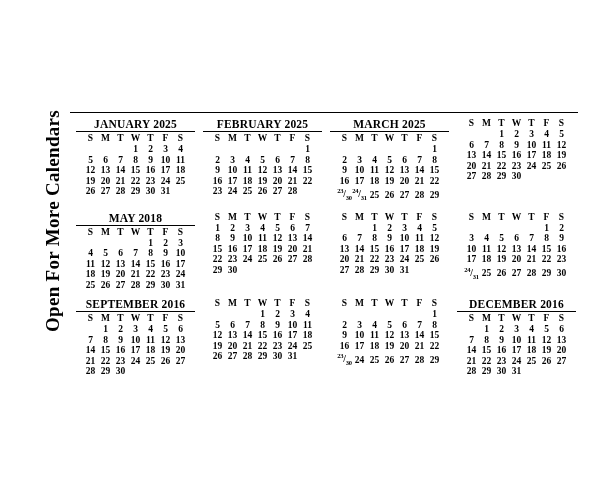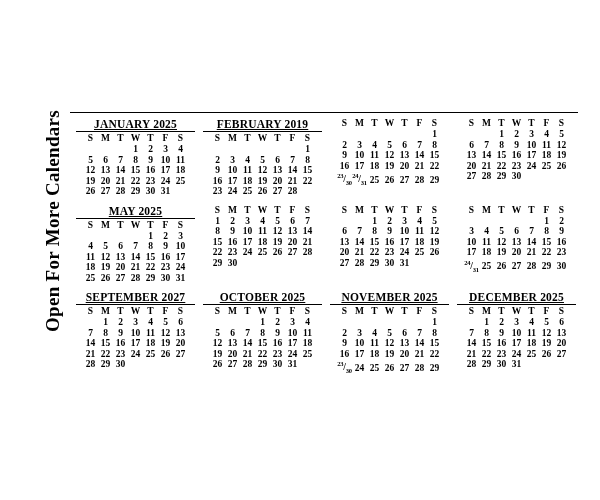--- a/index.html
+++ b/index.html
@@ -62,21 +62,20 @@
   .month-title {
     text-align: center;
     font-family: "Liberation Serif", serif;
     font-weight: bold;
     font-size: 11.5px;
     letter-spacing: 0.2px;
     line-height: 13px;
     border-bottom: 1px solid #000;
     padding-bottom: 0px;
     margin: 0 4px 1px 4px;
-    text-decoration: underline;
   }
   table.cal {
     border-collapse: collapse;
     margin: 0 auto;
     font-family: "Liberation Serif", serif;
     font-size: 9.5px;
     line-height: 10.5px;
   }
   table.cal th {
     font-weight: bold;
@@ -168,83 +167,84 @@
               <td>28</td>
               <td>29</td>
               <td>30</td>
               <td>31</td>
               <td></td>
             </tr>
           </tbody>
         </table>
       </div>
       <div class="month">
-        <div class="month-title">FEBRUARY 2019</div>
-        <table class="cal">
-          <thead>
-            <tr>
-              <th>S</th>
-              <th>M</th>
-              <th>T</th>
-              <th>W</th>
-              <th>T</th>
-              <th>F</th>
-              <th>S</th>
-            </tr>
-          </thead>
-          <tbody>
-            <tr>
-              <td></td>
-              <td></td>
-              <td></td>
-              <td></td>
-              <td></td>
-              <td></td>
-              <td>1</td>
-            </tr>
-            <tr>
-              <td>2</td>
-              <td>3</td>
-              <td>4</td>
-              <td>5</td>
-              <td>6</td>
-              <td>7</td>
-              <td>8</td>
-            </tr>
-            <tr>
-              <td>9</td>
-              <td>10</td>
-              <td>11</td>
-              <td>12</td>
-              <td>13</td>
-              <td>14</td>
-              <td>15</td>
-            </tr>
-            <tr>
-              <td>16</td>
-              <td>17</td>
-              <td>18</td>
-              <td>19</td>
-              <td>20</td>
-              <td>21</td>
-              <td>22</td>
-            </tr>
-            <tr>
-              <td>23</td>
-              <td>24</td>
-              <td>25</td>
-              <td>26</td>
-              <td>27</td>
-              <td>28</td>
-              <td></td>
-            </tr>
-          </tbody>
-        </table>
-      </div>
-      <div class="month">
+        <div class="month-title">FEBRUARY 2025</div>
+        <table class="cal">
+          <thead>
+            <tr>
+              <th>S</th>
+              <th>M</th>
+              <th>T</th>
+              <th>W</th>
+              <th>T</th>
+              <th>F</th>
+              <th>S</th>
+            </tr>
+          </thead>
+          <tbody>
+            <tr>
+              <td></td>
+              <td></td>
+              <td></td>
+              <td></td>
+              <td></td>
+              <td></td>
+              <td>1</td>
+            </tr>
+            <tr>
+              <td>2</td>
+              <td>3</td>
+              <td>4</td>
+              <td>5</td>
+              <td>6</td>
+              <td>7</td>
+              <td>8</td>
+            </tr>
+            <tr>
+              <td>9</td>
+              <td>10</td>
+              <td>11</td>
+              <td>12</td>
+              <td>13</td>
+              <td>14</td>
+              <td>15</td>
+            </tr>
+            <tr>
+              <td>16</td>
+              <td>17</td>
+              <td>18</td>
+              <td>19</td>
+              <td>20</td>
+              <td>21</td>
+              <td>22</td>
+            </tr>
+            <tr>
+              <td>23</td>
+              <td>24</td>
+              <td>25</td>
+              <td>26</td>
+              <td>27</td>
+              <td>28</td>
+              <td></td>
+            </tr>
+          </tbody>
+        </table>
+      </div>
+      <div class="month">
+        <div class="month-title">MARCH 2025</div>
         <table class="cal">
           <thead>
             <tr>
               <th>S</th>
               <th>M</th>
               <th>T</th>
               <th>W</th>
               <th>T</th>
               <th>F</th>
               <th>S</th>
@@ -355,21 +355,21 @@
               <td>29</td>
               <td>30</td>
               <td></td>
               <td></td>
               <td></td>
             </tr>
           </tbody>
         </table>
       </div>
       <div class="month">
-        <div class="month-title">MAY 2025</div>
+        <div class="month-title">MAY 2018</div>
         <table class="cal">
           <thead>
             <tr>
               <th>S</th>
               <th>M</th>
               <th>T</th>
               <th>W</th>
               <th>T</th>
               <th>F</th>
               <th>S</th>
@@ -604,21 +604,21 @@
               <td>26</td>
               <td>27</td>
               <td>28</td>
               <td>29</td>
               <td>30</td>
             </tr>
           </tbody>
         </table>
       </div>
       <div class="month">
-        <div class="month-title">SEPTEMBER 2027</div>
+        <div class="month-title">SEPTEMBER 2016</div>
         <table class="cal">
           <thead>
             <tr>
               <th>S</th>
               <th>M</th>
               <th>T</th>
               <th>W</th>
               <th>T</th>
               <th>F</th>
               <th>S</th>
@@ -667,21 +667,20 @@
               <td>30</td>
               <td></td>
               <td></td>
               <td></td>
               <td></td>
             </tr>
           </tbody>
         </table>
       </div>
       <div class="month">
-        <div class="month-title">OCTOBER 2025</div>
         <table class="cal">
           <thead>
             <tr>
               <th>S</th>
               <th>M</th>
               <th>T</th>
               <th>W</th>
               <th>T</th>
               <th>F</th>
               <th>S</th>
@@ -730,21 +729,20 @@
               <td>28</td>
               <td>29</td>
               <td>30</td>
               <td>31</td>
               <td></td>
             </tr>
           </tbody>
         </table>
       </div>
       <div class="month">
-        <div class="month-title">NOVEMBER 2025</div>
         <table class="cal">
           <thead>
             <tr>
               <th>S</th>
               <th>M</th>
               <th>T</th>
               <th>W</th>
               <th>T</th>
               <th>F</th>
               <th>S</th>
@@ -793,21 +791,21 @@
               <td>25</td>
               <td>26</td>
               <td>27</td>
               <td>28</td>
               <td>29</td>
             </tr>
           </tbody>
         </table>
       </div>
       <div class="month">
-        <div class="month-title">DECEMBER 2025</div>
+        <div class="month-title">DECEMBER 2016</div>
         <table class="cal">
           <thead>
             <tr>
               <th>S</th>
               <th>M</th>
               <th>T</th>
               <th>W</th>
               <th>T</th>
               <th>F</th>
               <th>S</th>

